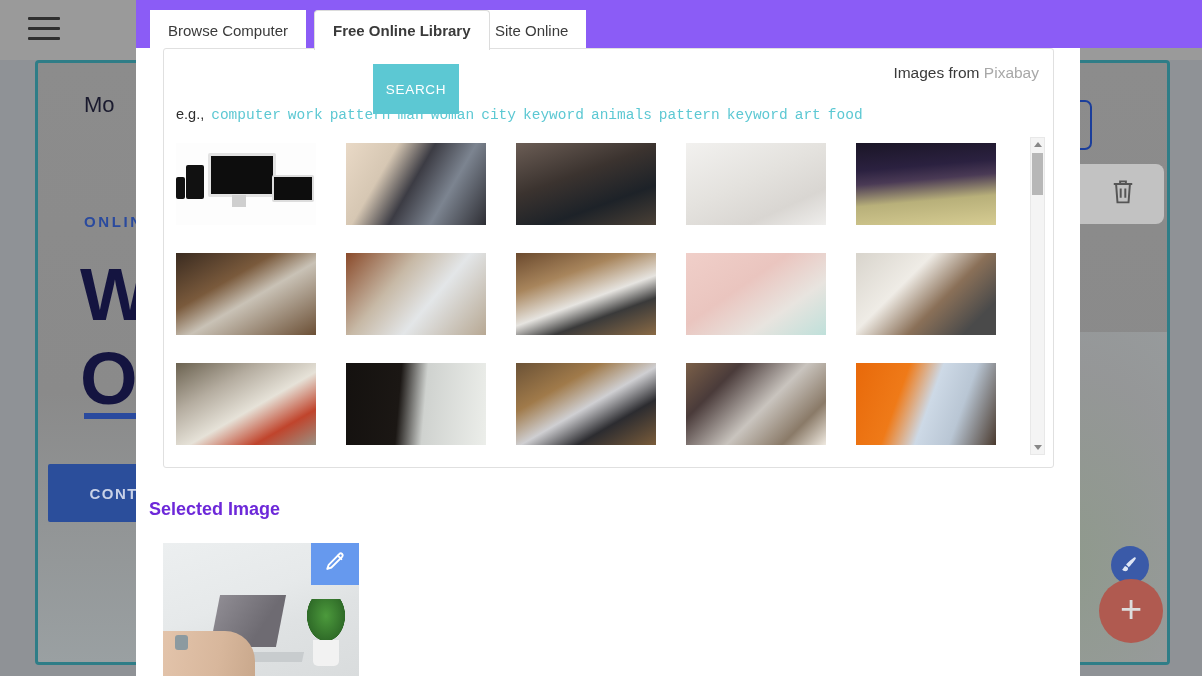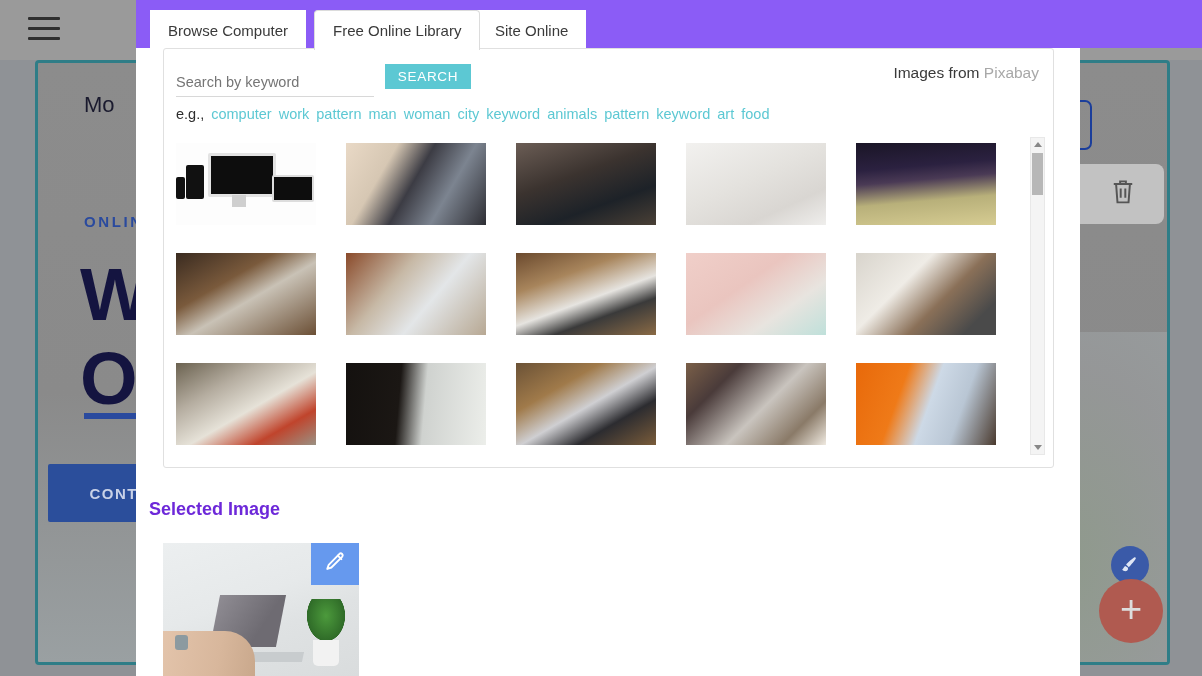--- a/index.html
+++ b/index.html
@@ -101,60 +101,60 @@
     position: absolute; top: 10px; height: 40px;
     display: flex; align-items: center; justify-content: center;
     font-size: 15px; color: #3a3a3a;
     padding: 0 18px;
     background: #ffffff;
   }
   .tab.active {
     border: 1px solid #dcdcdc;
     border-bottom: none;
     border-top-left-radius: 4px; border-top-right-radius: 4px;
-    font-weight: 400;
+    font-weight: 700;
     z-index: 3;
     text-align: right;
   }
 
   
   #panel {
     position: absolute; left: 27px; top: 48px; width: 891px; height: 420px;
     border: 1px solid #e0e0e0;
     border-radius: 3px;
     background: #ffffff;
   }
 
   #search-input {
     position: absolute; left: 12px; top: 18px; width: 198px; height: 30px;
     border: none; border-bottom: 1px solid #d8d8d8;
     font-size: 14.5px; color: #9a9a9a;
     font-family: "Liberation Sans", sans-serif;
     outline: none; background: transparent;
   }
   #search-btn {
-    position: absolute; left: 221px; top: 15px; width: 86px; height: 25px;
+    position: absolute; left: 209px; top: 15px; width: 86px; height: 50px;
     background: #5cc8d3; border: none; color: #ffffff;
     font-size: 13.5px; letter-spacing: .7px;
     font-family: "Liberation Sans", sans-serif;
     cursor: pointer;
   }
   #images-from {
     position: absolute; right: 14px; top: 15px;
     font-size: 15.5px; color: #3a3a3a;
   }
   #images-from b { font-weight: 400; color: #a8a8a8; }
 
   #keywords {
     position: absolute; left: 12px; top: 57px; right: 12px;
     font-size: 14.5px; color: #2e2e2e;
     white-space: nowrap;
   }
   #keywords a {
-    color: #5cc8d3; text-decoration: none; margin-left: 7px;
+    color: #5cc8d3; text-decoration: none; margin-left: 7px; font-family: Liberation Mono, monospace;
   }
   #keywords .eg { color: #2e2e2e; }
 
   
   #grid {
     position: absolute; left: 12px; top: 88px; width: 838px; height: 318px;
     display: grid;
     grid-template-columns: repeat(5, 170px);
     grid-template-rows: repeat(3, 93px);
     column-gap: 0px; row-gap: 17px;
@@ -337,21 +337,20 @@
 <div id="modal">
 
   <div id="tabbar">
     <div class="tab" style="left:14px;">Browse Computer</div>
     <div class="tab active" style="left:178px;">Free Online Library</div>
     <div class="tab" style="left:341px;">Site Online</div>
   </div>
 
   <div id="panel">
 
-    <input id="search-input" type="text" placeholder="Search by keyword" style="">
 
     <button id="search-btn">SEARCH</button>
 
     <div id="images-from">
       <span>Images from </span><b>Pixabay</b>
     </div>
 
     <div id="keywords">
       <span class="eg">e.g.,</span><a href="#">computer</a><a href="#">work</a><a href="#">pattern</a><a href="#">man</a><a href="#">woman</a><a href="#">city</a><a href="#">keyword</a><a href="#">animals</a><a href="#">pattern</a><a href="#">keyword</a><a href="#">art</a><a href="#">food</a>
     </div>

